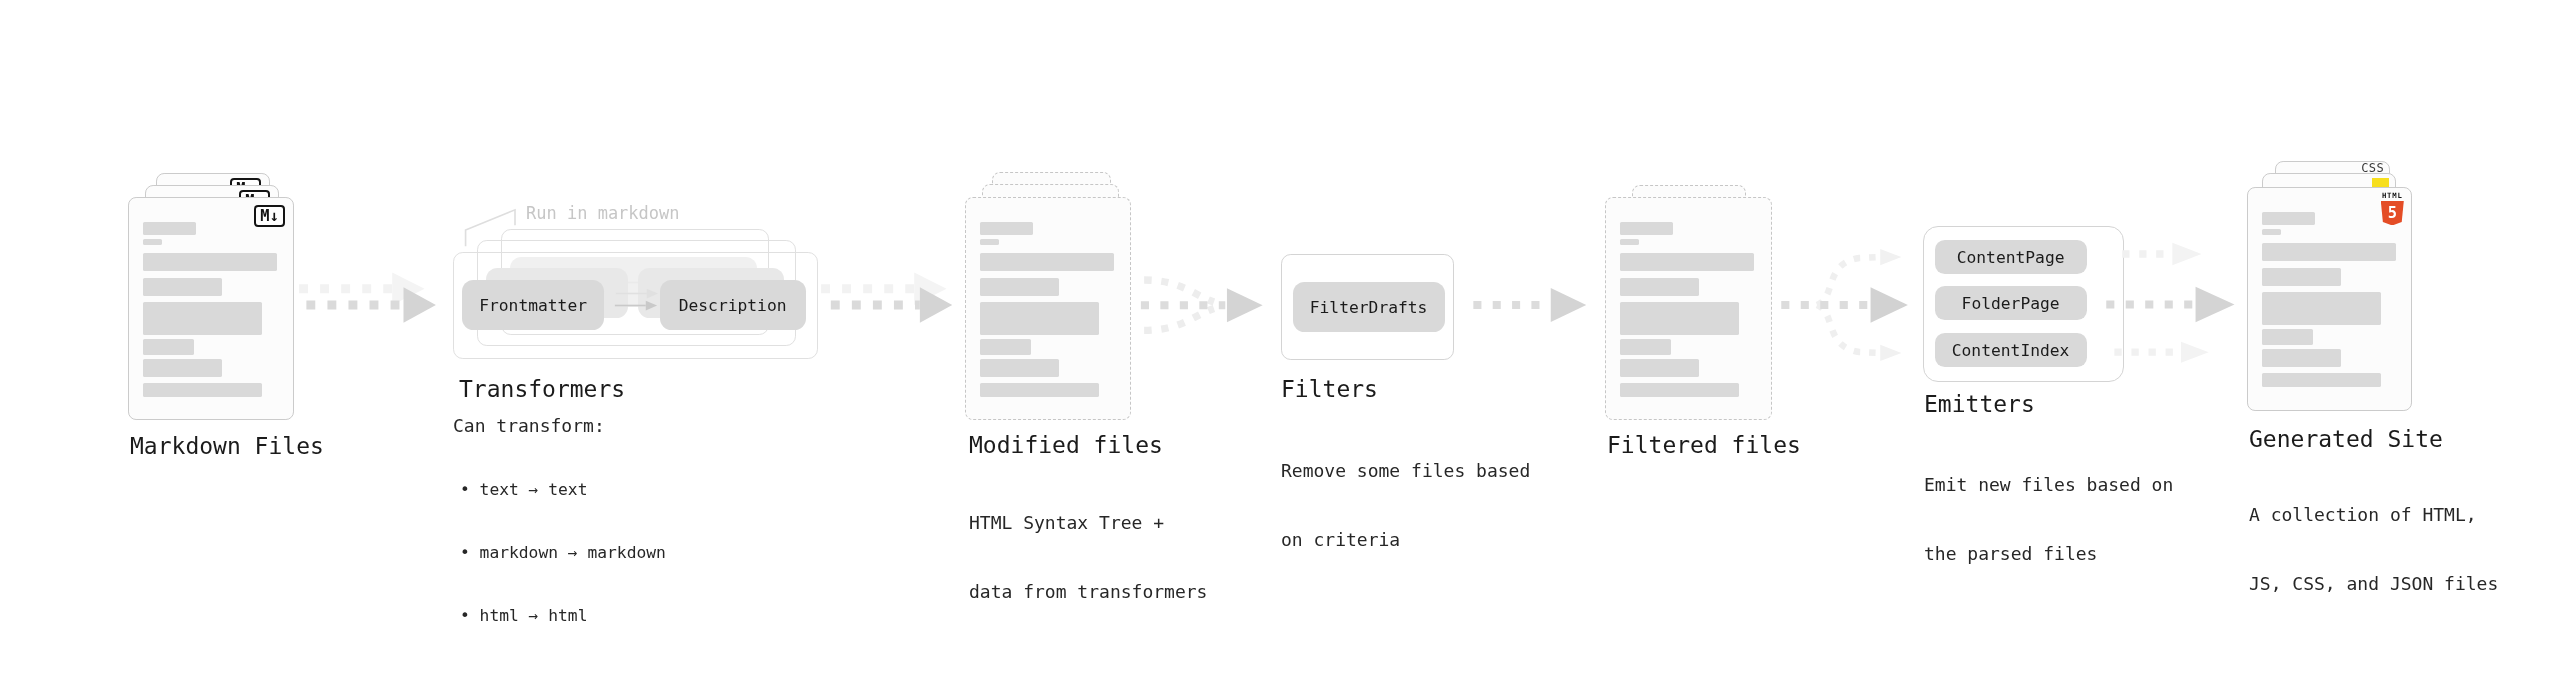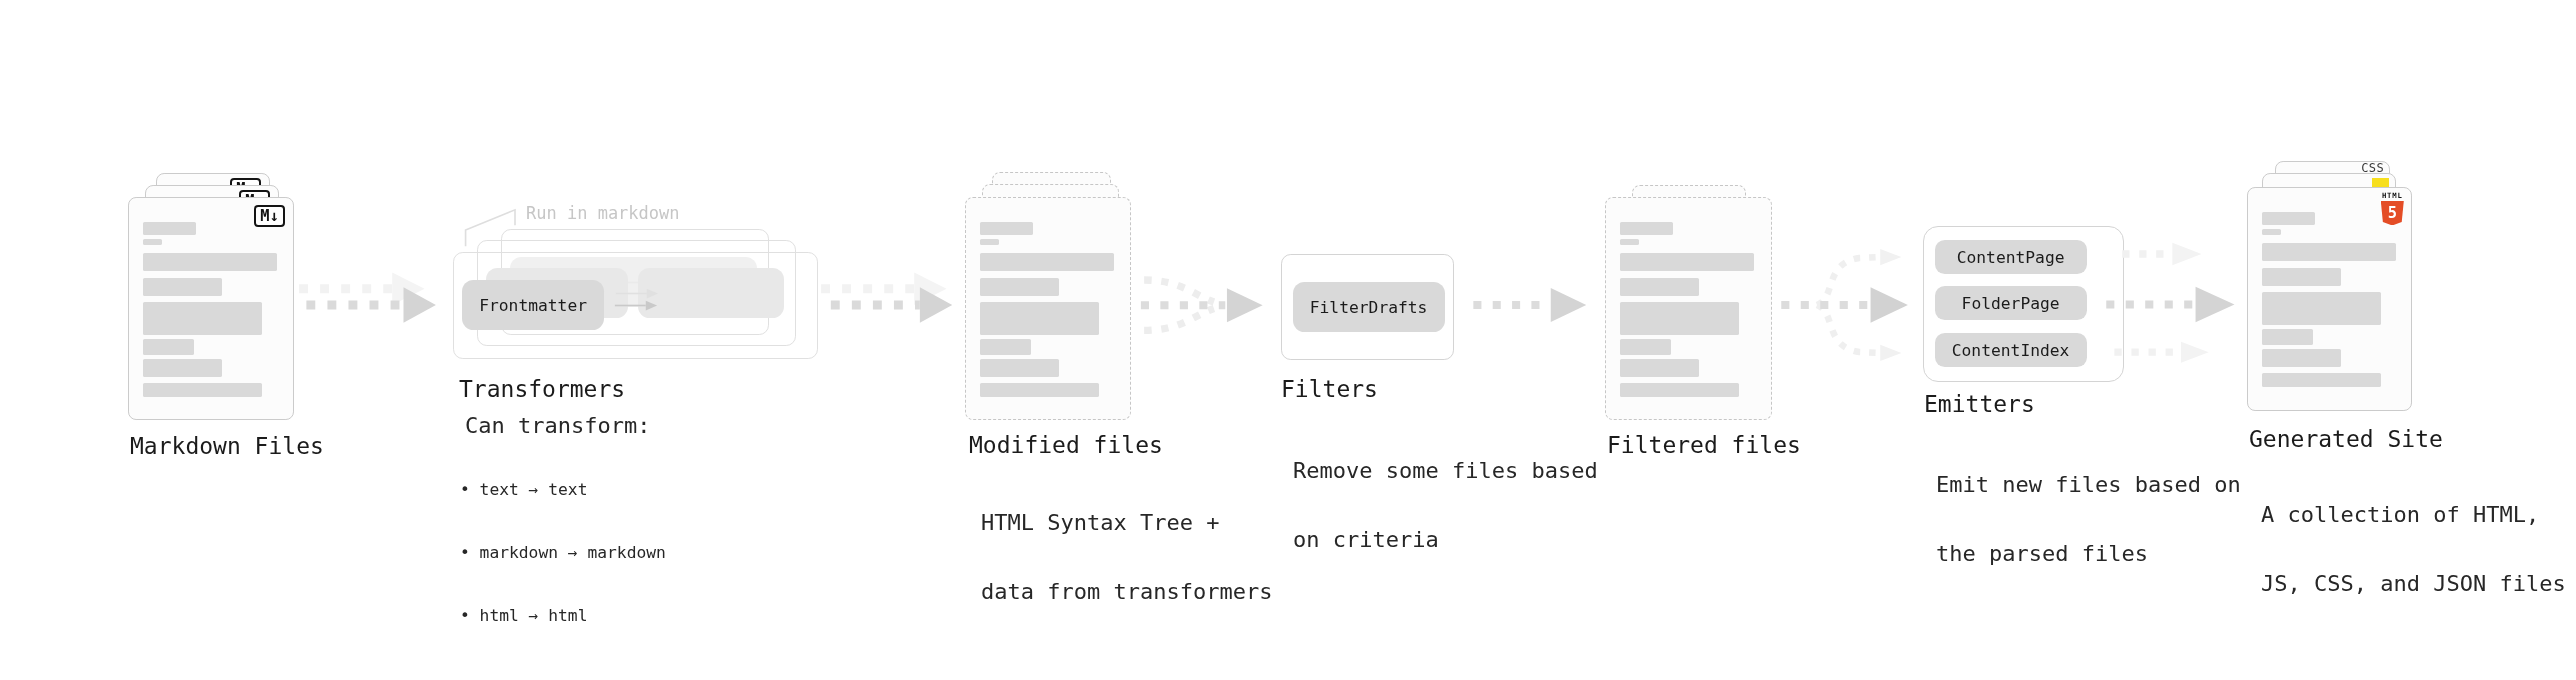--- a/index.html
+++ b/index.html
@@ -8,21 +8,21 @@
   .abs{position:absolute;}
   
   .doc{position:absolute;background:#fcfcfc;border:1.6px solid #cbcbcb;border-radius:8.1px;box-sizing:border-box;}
   .doc.dashed{border:1.6px dashed #c6c6c6;background:#fcfcfc;}
   .doc-bars{position:absolute;inset:0;overflow:hidden;border-radius:6.5px;}
   .bar{position:absolute;left:14px;background:#d9d9d9;border-radius:1.6px;}
   .md-badge{position:absolute;background:#ffffff;border:2.4px solid #141414;border-radius:4.1px;
             font-weight:bold;font-size:15.4px;line-height:1.05;padding:0.8px 4.1px;color:#141414;white-space:nowrap;}
   
   .stage-title{position:absolute;font-size:23px;letter-spacing:0;color:#1b1b1b;white-space:pre;}
-  .stage-desc{position:absolute;font-size:22px;line-height:23px;color:#272727;white-space:pre;margin-left:12px;}
+  .stage-desc{position:absolute;font-size:18px;line-height:23px;color:#272727;white-space:pre;}
   .bullets{position:absolute;font-size:16.3px;line-height:21px;color:#272727;white-space:pre;}
   .annotation{position:absolute;font-size:17px;color:#c6c6c6;white-space:pre;}
   
   .frame{position:absolute;border:1.6px solid #e0e0e0;border-radius:9.8px;box-sizing:border-box;background:transparent;}
   .frame.solid-frame{border-color:#d4d4d4;background:#ffffff;}
   .pill{position:absolute;background:#d9d9d9;border-radius:11.4px;display:flex;align-items:center;justify-content:center;
         font-size:16.3px;color:#1b1b1b;white-space:pre;}
   .pill.ghost-mid{background:#e8e8e8;}
   .pill.ghost-back{background:#f0f0f0;}
   .mini-arrow{position:absolute;left:50%;transform:translateX(-50%);top:calc(50% - 6.5px);}
@@ -91,20 +91,21 @@
     <div class="frame" style="left:477px;top:240px;width:319px;height:106px;z-index:2;">
       <div class="pill ghost-mid" style="left:8.1px;top:27px;width:142px;height:50px;"></div>
       <div class="pill ghost-mid" style="right:11.4px;top:27px;width:146px;height:50px;"></div>
       <svg class="mini-arrow mini-mid" width="46" height="13" viewBox="0 0 56 16">
           <line x1="2" y1="8" x2="40" y2="8"></line>
           <polygon points="40,2 54,8 40,14"></polygon>
         </svg>
     </div>
     <div class="frame" style="left:453px;top:252px;width:365px;height:107px;z-index:3;">
       <div class="pill" style="left:8.1px;top:27px;width:142px;height:50px;">Frontmatter</div>
+      <div class="pill" style="right:11.4px;top:27px;width:146px;height:50px;">Description</div>
       <svg class="mini-arrow mini-front" width="46" height="13" viewBox="0 0 56 16">
           <line x1="2" y1="8" x2="40" y2="8"></line>
           <polygon points="40,2 54,8 40,14"></polygon>
         </svg>
     </div>
 
     <div class="stage-title" style="left:459px;top:376px;">Transformers</div>
     <div class="stage-desc" style="left:453px;top:414px;">Can transform:</div>
     <div class="bullets" style="left:460px;top:437px;">
       <div>• text → text</div>

